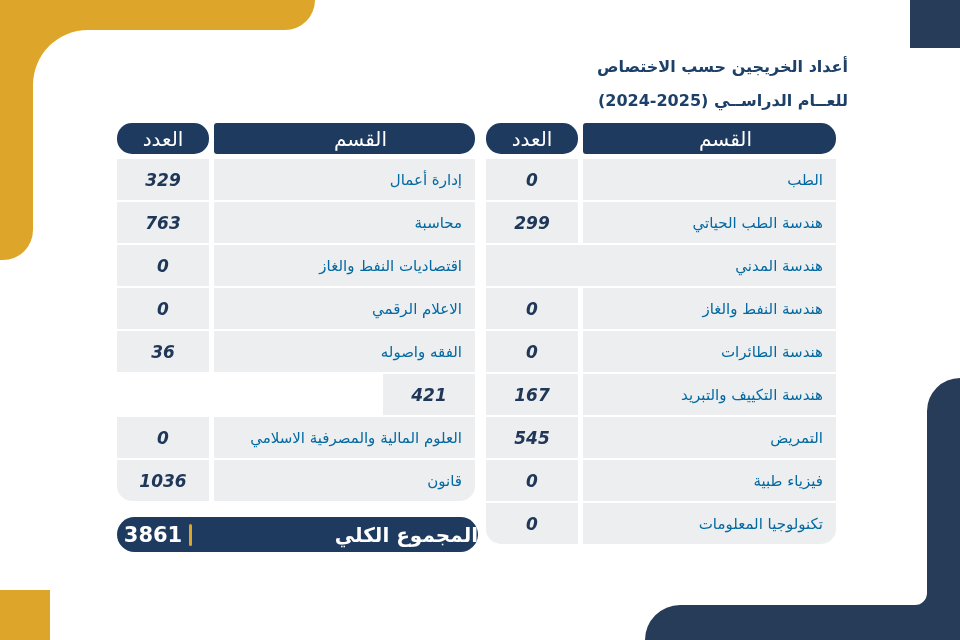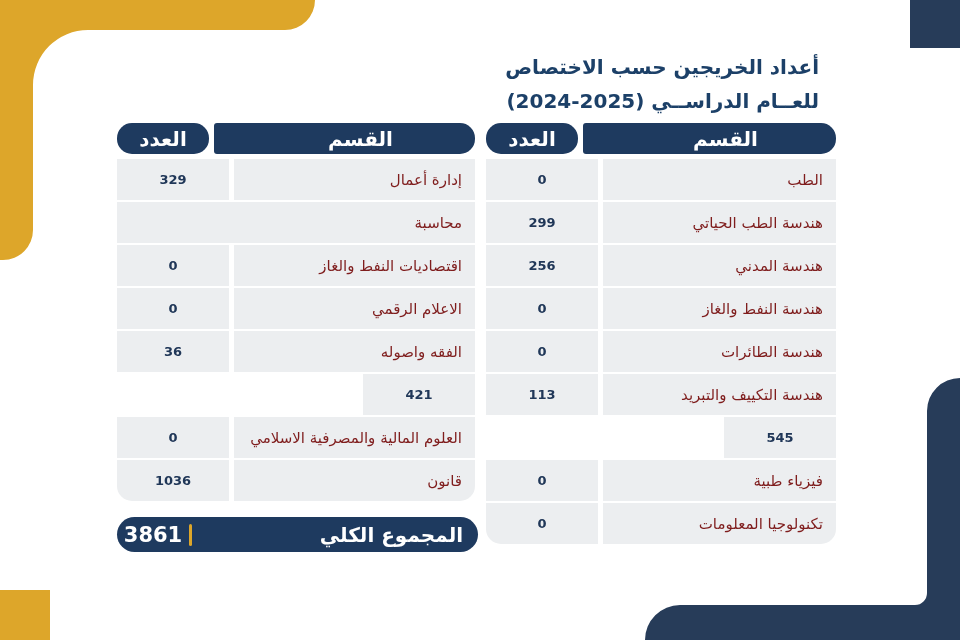--- a/index.html
+++ b/index.html
@@ -9,54 +9,54 @@
   }
   
   .accent{position:absolute;}
   .accent.tl{left:0;top:0;}
   .accent.br{left:640px;top:378px;}
   .sq{position:absolute;}
   .sq.tr{left:910px;top:0;width:50px;height:48px;background:#273C59;}
   .sq.bl{left:0;top:590px;width:50px;height:50px;background:#DDA62A;}
   
   .title{
-    position:absolute;right:141px;top:50px;text-align:right;direction:rtl;
-    color:#1C4068;font-weight:bold;font-size:20px;line-height:34px;white-space:nowrap;
+    position:absolute;right:112px;top:50px;text-align:right;direction:rtl;
+    color:#1C4068;font-weight:bold;font-size:16px;line-height:34px;white-space:nowrap;
   }
   
   .table{position:absolute;top:123px;direction:rtl;}
   .table.right{left:486px;width:350px;}
   .table.left{left:117px;width:358px;}
   .thead{display:flex;gap:5px;height:31px;margin-bottom:5px;}
   .hcell{
-    background:#1E3A5F;color:#ffffff;font-weight:bold;font-size:20px;
+    background:#1E3A5F;color:#ffffff;font-weight:normal;font-size:20px;
     display:flex;align-items:center;justify-content:center;white-space:nowrap;
   }
   .hcell.dept{flex:1;border-radius:3px 15px 15px 3px;padding-left:32px;}
   .hcell.count{width:92px;border-radius:15px;}
   .row{display:flex;gap:5px;height:41px;margin-bottom:2px;}
   .cell{background:#ECEEF0;}
   .cell.dept{
     flex:1;display:flex;align-items:center;justify-content:flex-start;
-    padding:0 13px 0 8px;color:#7f1d1d;font-size:15px;white-space:nowrap;
+    padding:0 13px 0 8px;color:#0369a1;font-size:15px;white-space:nowrap;
   }
   .cell.count{
-    width:112px;display:flex;align-items:center;justify-content:center;
-    font-weight:bold;font-size:13px;color:#203758;
+    width:92px;display:flex;align-items:center;justify-content:center;
+    font-weight:bold;font-size:17px;color:#203758;font-style:italic;
   }
   .row.last .cell.dept{border-radius:0 0 15px 0;padding-left:13px;}
   .row.last .cell.count{border-radius:0 0 0 15px;}
   
   .total-bar{
     position:absolute;left:117px;top:517px;width:361px;height:35px;direction:rtl;
     background:#1E3A5F;border-radius:18px;display:flex;align-items:center;
   }
   .total-label{
     flex:1;color:#ffffff;font-weight:bold;font-size:20px;text-align:right;
-    padding-right:15px;white-space:nowrap;
+    padding-right:0;white-space:nowrap;
   }
   .total-divider{width:3px;height:22px;background:#DDA62A;border-radius:2px;align-self:center;}
   .total-value{
     width:72px;color:#ffffff;font-weight:bold;font-size:21px;text-align:center;
   }
 </style>
 </head>
 <body>
 
 <div class="canvas">
@@ -83,35 +83,35 @@
     <div class="row">
       <div class="cell dept">الطب</div>
       <div class="cell count">0</div>
     </div>
     <div class="row">
       <div class="cell dept">هندسة الطب الحياتي</div>
       <div class="cell count">299</div>
     </div>
     <div class="row">
       <div class="cell dept">هندسة المدني</div>
-      <div class="cell count">256</div>
     </div>
     <div class="row">
       <div class="cell dept">هندسة النفط والغاز</div>
       <div class="cell count">0</div>
     </div>
     <div class="row">
       <div class="cell dept">هندسة الطائرات</div>
       <div class="cell count">0</div>
     </div>
     <div class="row">
       <div class="cell dept">هندسة التكييف والتبريد</div>
-      <div class="cell count">113</div>
+      <div class="cell count">167</div>
     </div>
     <div class="row">
+      <div class="cell dept">التمريض</div>
       <div class="cell count">545</div>
     </div>
     <div class="row">
       <div class="cell dept">فيزياء طبية</div>
       <div class="cell count">0</div>
     </div>
     <div class="row last">
       <div class="cell dept">تكنولوجيا المعلومات</div>
       <div class="cell count">0</div>
     </div>
@@ -121,20 +121,21 @@
     <div class="thead">
       <div class="hcell dept">القسم</div>
       <div class="hcell count">العدد</div>
     </div>
     <div class="row">
       <div class="cell dept">إدارة أعمال</div>
       <div class="cell count">329</div>
     </div>
     <div class="row">
       <div class="cell dept">محاسبة</div>
+      <div class="cell count">763</div>
     </div>
     <div class="row">
       <div class="cell dept">اقتصاديات النفط والغاز</div>
       <div class="cell count">0</div>
     </div>
     <div class="row">
       <div class="cell dept">الاعلام الرقمي</div>
       <div class="cell count">0</div>
     </div>
     <div class="row">

